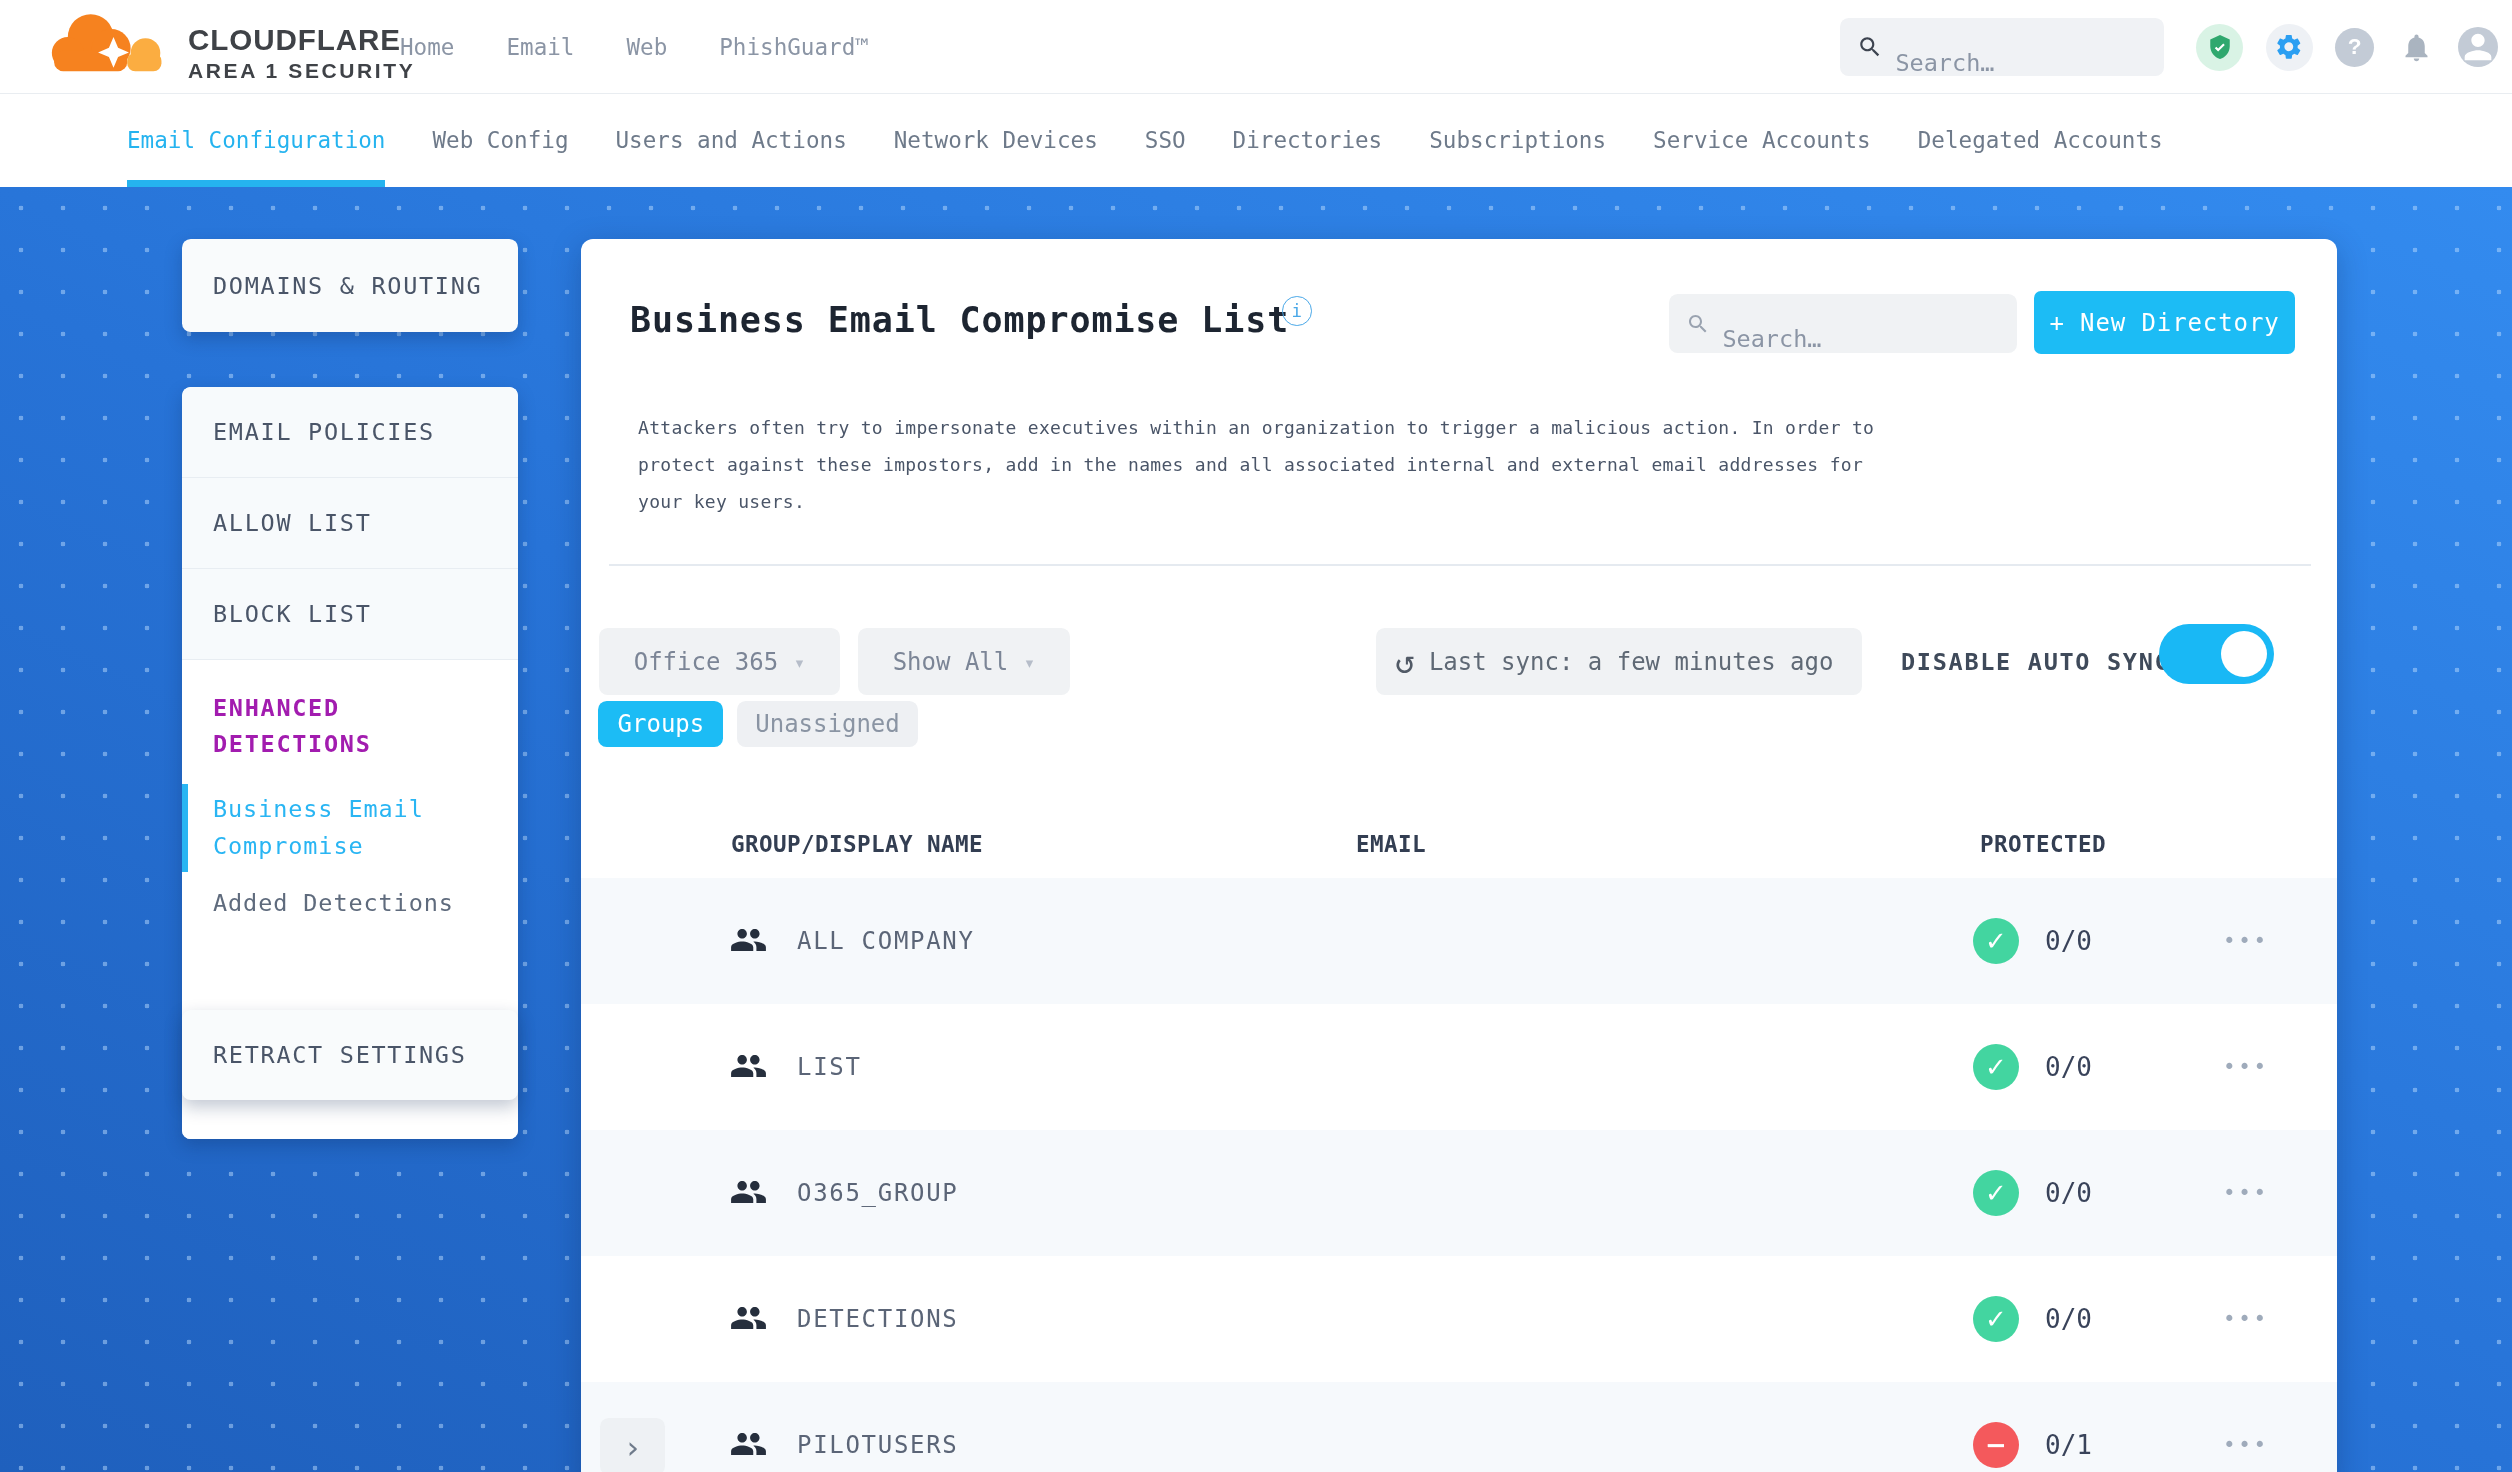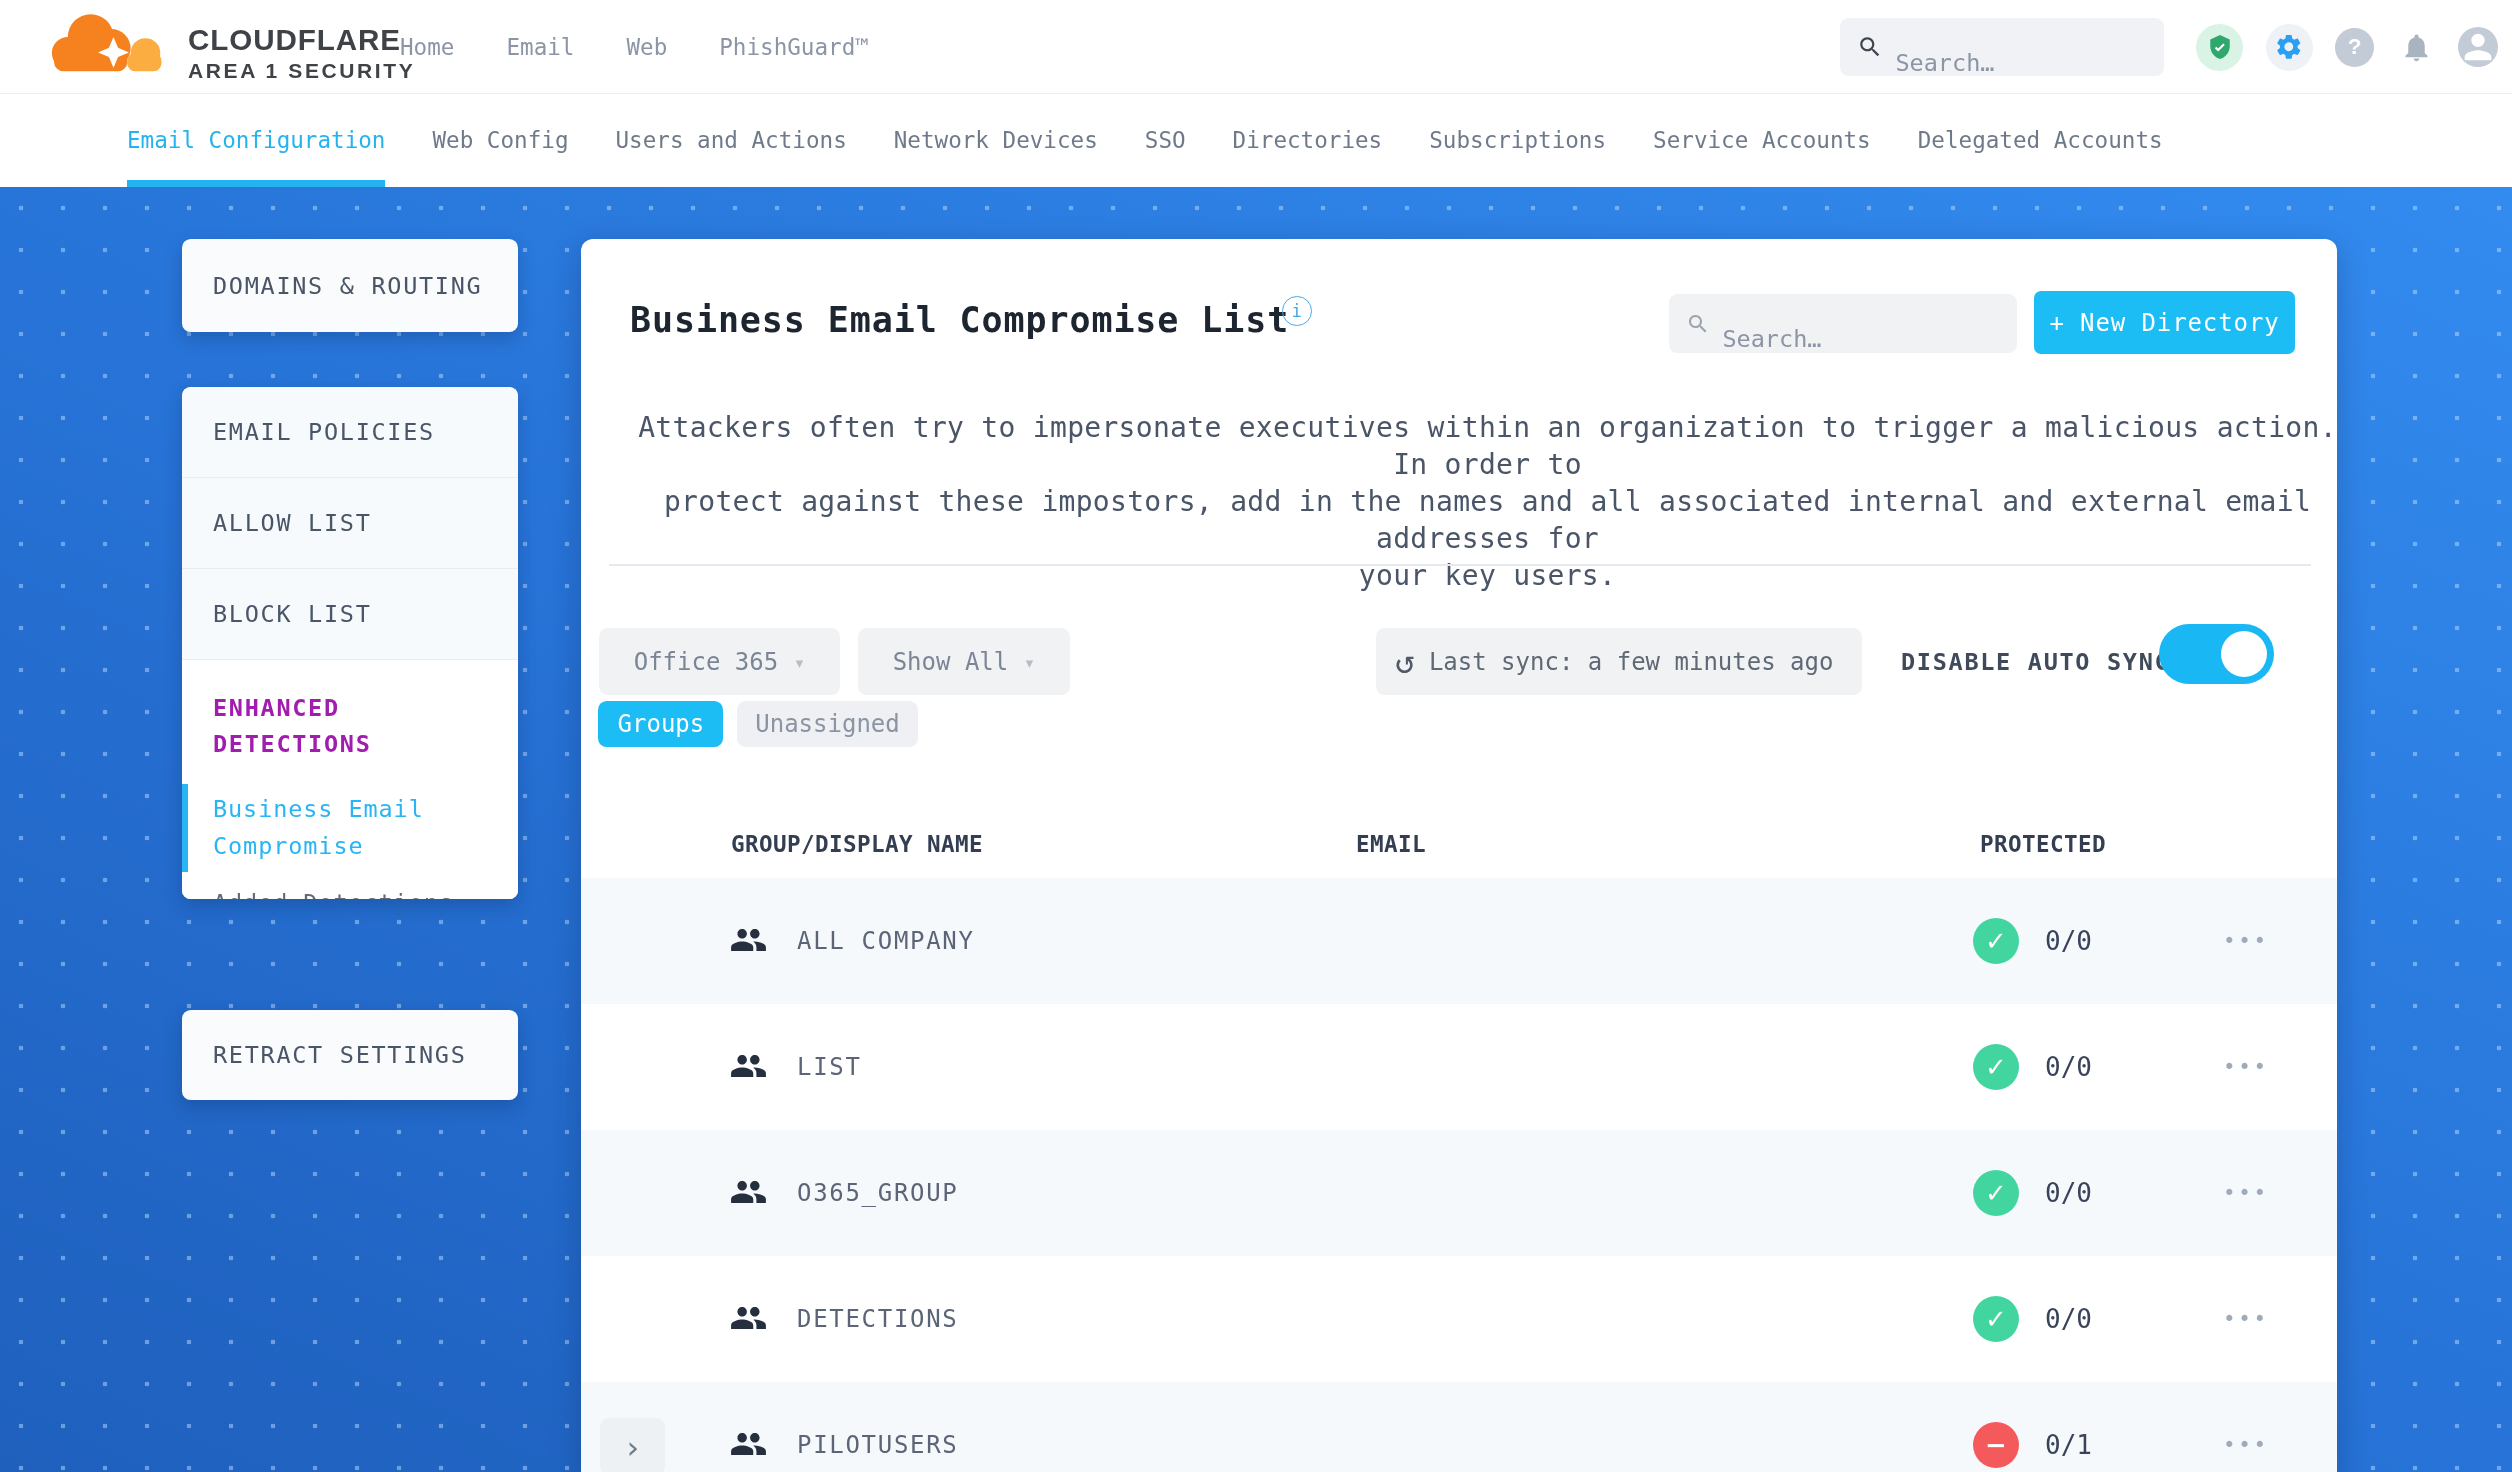--- a/index.html
+++ b/index.html
@@ -33,36 +33,36 @@
   .tab.active { color:#25b3ef; }
   .tab.active::after { content:""; position:absolute; left:0; right:0; bottom:0; height:7px; background:#25b3ef; }
   
   .content { position:absolute; top:187px; left:0; right:0; bottom:0; overflow:hidden;
     background-image: radial-gradient(rgba(190,222,255,.48) 2.2px, rgba(190,222,255,0) 2.6px),
                       linear-gradient(205deg,#338bef 0%, #2773d7 52%, #1f60bd 100%);
     background-size: 42px 42px, 100% 100%; }
   
   .side-card { position:absolute; left:182px; width:336px; background:#f9fbfc; border-radius:8.7px; box-shadow:0 7px 17.4px rgba(10,35,80,.25); color:#4a5568; }
   .card-domains { top:52px; height:93px; display:flex; align-items:center; padding-left:31px; font-size:23.5px; letter-spacing:1.7px; }
-  .card-policies { top:200px; height:512px; display:flex; flex-direction:column; overflow:hidden; padding:0; }
+  .card-policies { top:200px; height:752px; display:flex; flex-direction:column; overflow:hidden; padding:0; }
   .side-item { flex:0 0 91px; display:flex; align-items:center; padding-left:31px; font-size:23.5px; letter-spacing:1.7px; background:#f7fafc; border-bottom:0.9px solid #e8edf2; cursor:pointer; }
   .enhanced { flex:1; background:#fff; padding:29.6px 31px 0 31px; }
   .enhanced-title { font-size:23.5px; font-weight:bold; color:#a21caf; letter-spacing:1.7px; line-height:36px; }
   .enh-active { margin-top:29.6px; position:relative; font-size:23.5px; color:#29b5f3; line-height:37px; letter-spacing:0.9px; cursor:pointer; }
   .enh-active::before { content:""; position:absolute; left:-31px; top:-7px; bottom:-7px; width:6px; background:#29b5f3; }
   .enh-item { margin-top:24px; font-size:23.5px; color:#5f6b7d; letter-spacing:0.9px; cursor:pointer; }
   .card-retract { top:823px; height:90px; display:flex; align-items:center; padding-left:31px; font-size:23.5px; letter-spacing:1.7px; }
   
   .panel { position:absolute; left:581px; top:52px; width:1756px; height:1252px; background:#fff; border-radius:12px; box-shadow:0 8.7px 29.6px rgba(10,35,80,.28); }
   .p-title { position:absolute; left:49px; top:61px; font-size:35px; font-weight:bold; color:#1d2531; letter-spacing:0.9px; }
   .p-info { position:absolute; left:701px; top:57px; width:29.6px; height:29.6px; border:1.7px solid #4aa8e8; color:#4aa8e8; border-radius:50%; font-size:17.4px; display:flex; align-items:center; justify-content:center; cursor:pointer; }
   .p-search { position:absolute; left:1088px; top:55px; width:348px; height:59px; background:#f0f2f4; border-radius:8.7px; display:flex; align-items:center; padding:0 17.4px; gap:12px; }
   .p-search svg { width:24px; height:24px; fill:#9aa3b0; flex:0 0 auto; }
   .p-newdir { position:absolute; left:1453px; top:52px; width:261px; height:63px; background:#1cbcf5; color:#fff; border:none; border-radius:7px; font-family:inherit; font-size:24px; letter-spacing:0.9px; display:flex; align-items:center; justify-content:center; cursor:pointer; }
-  .p-desc { position:absolute; left:57px; top:170px; font-size:28px; line-height:37px; color:#4a5568; white-space:pre-line; letter-spacing:0.3px;text-align:center; }
+  .p-desc { position:absolute; left:57px; top:170px; font-size:18px; line-height:37px; color:#4a5568; white-space:pre-line; letter-spacing:0.3px; }
   .p-divider { position:absolute; left:28px; right:26px; top:325px; height:1.7px; background:#e5eaf0; }
   .filter-box { position:absolute; top:389px; height:67px; background:#f0f2f4; border-radius:8.7px; display:flex; align-items:center; justify-content:center; gap:15.6px; font-size:24px; color:#7b8596; cursor:pointer; }
   .f-office { left:18px;  width:241px; }
   .f-show   { left:277px; width:212px; }
   .caret { color:#b6bdc9; font-size:19px; }
   .f-sync { position:absolute; left:795px; top:389px; width:486px; height:67px; background:#f0f2f4; border-radius:8.7px; display:flex; align-items:center; padding-left:19px; gap:14px; font-size:24px; color:#5f6975; cursor:pointer; }
   .sync-glyph { font-size:33px; color:#515a66; line-height:1; }
   .f-autolabel { position:absolute; left:1320px; top:389px; height:67px; display:flex; align-items:center; font-size:23.5px; font-weight:bold; color:#3f4a5a; letter-spacing:1.7px; }
   .f-toggle { position:absolute; left:1578px; top:385px; width:115px; height:60px; background:#19b8f5; border-radius:30px; cursor:pointer; }
   .f-toggle .knob { position:absolute; right:7px; top:7px; width:46px; height:46px; background:#fff; border-radius:50%; }

